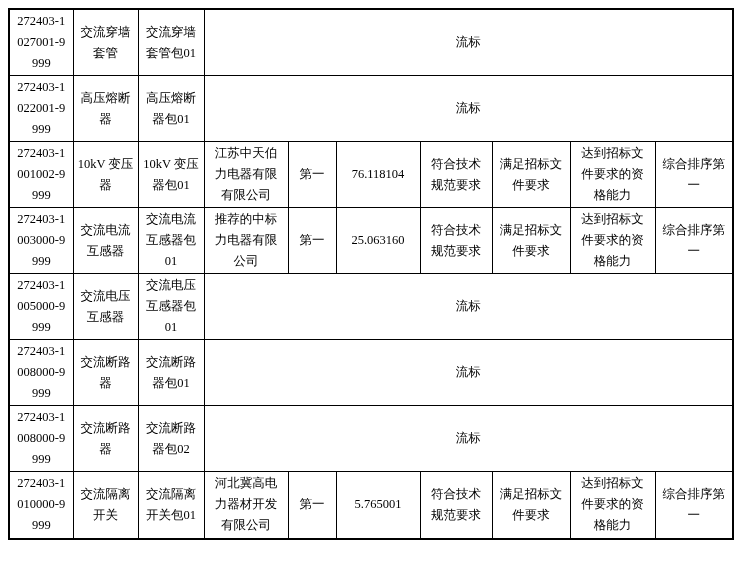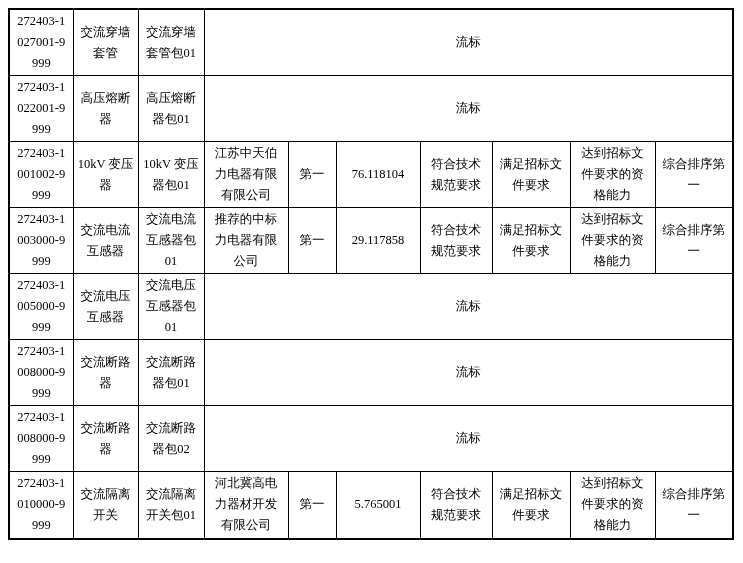--- a/index.html
+++ b/index.html
@@ -114,21 +114,21 @@
 999</td>
       <td>交流电流
 互感器</td>
       <td>交流电流
 互感器包
 01</td>
       <td>推荐的中标
 力电器有限
 公司</td>
       <td>第一</td>
-      <td>29.117858</td>
+      <td>25.063160</td>
       <td>符合技术
 规范要求</td>
       <td>满足招标文
 件要求</td>
       <td>达到招标文
 件要求的资
 格能力</td>
       <td>综合排序第
 一</td>
     </tr>

